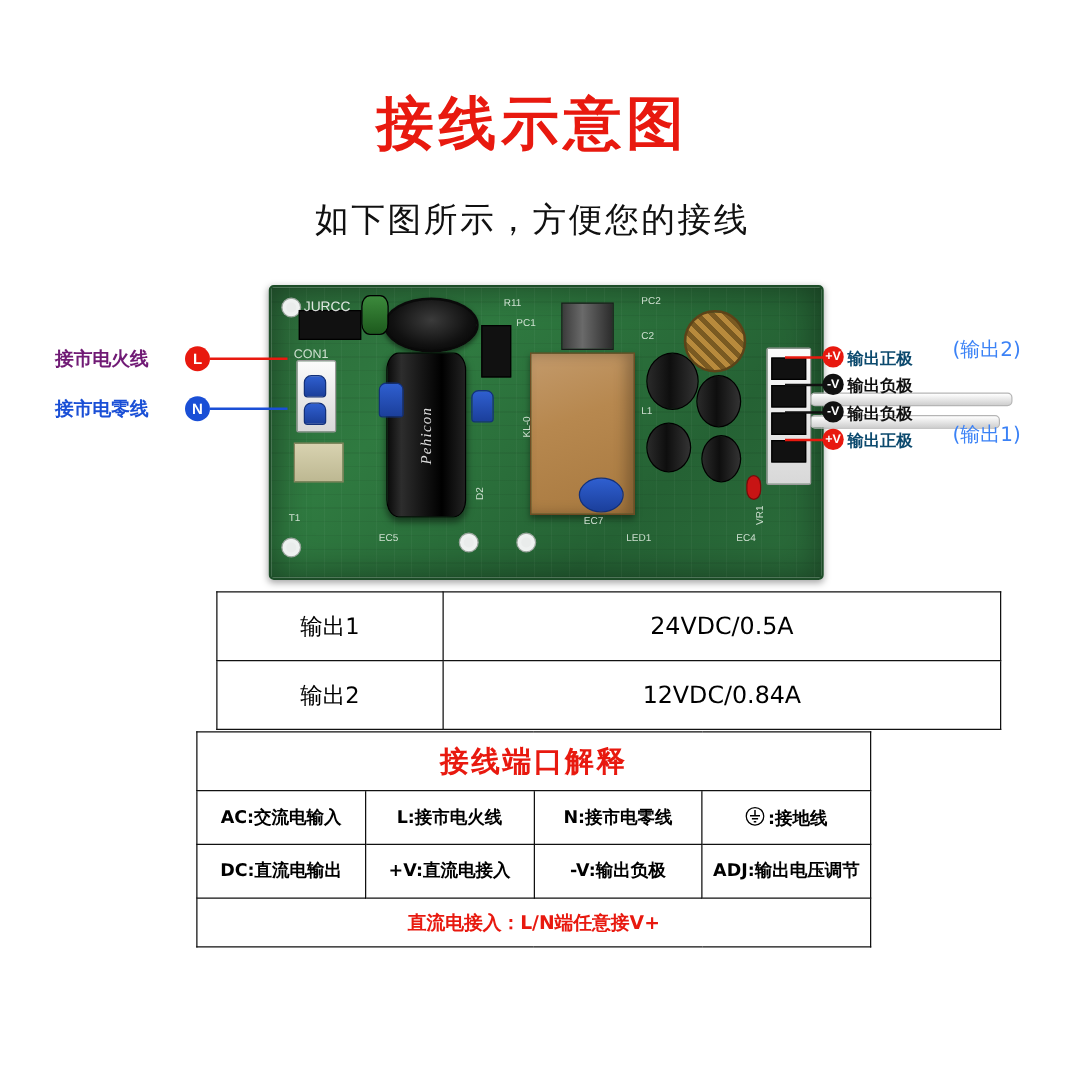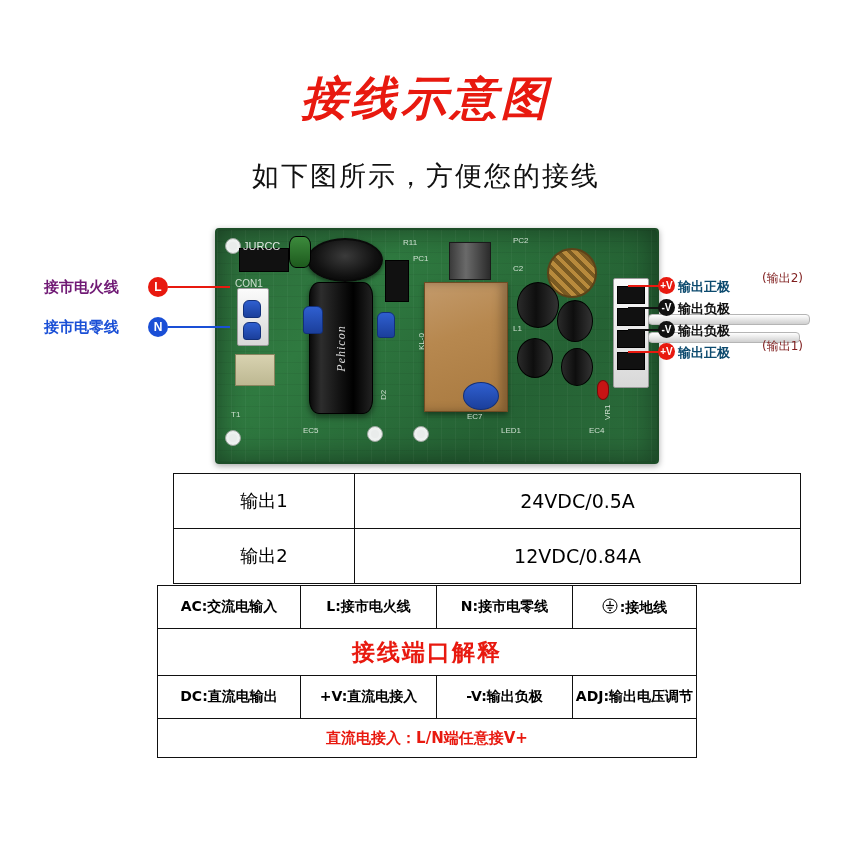--- a/index.html
+++ b/index.html
@@ -18,21 +18,20 @@
 
   
   .title {
     text-align: center;
     color: #e8190f;
     font-size: 46px;
     font-weight: bold;
     letter-spacing: 4px;
     margin-top: 68px;
     font-family: "DejaVu Sans", sans-serif;
-    font-style: italic;
   }
   .subtitle {
     text-align: center;
     color: #111;
     font-size: 27px;
     letter-spacing: 2px;
     margin-top: 28px;
     font-family: "DejaVu Sans", sans-serif;
   }
 
@@ -211,22 +210,22 @@
     font-size: 13px;
     font-weight: bold;
     white-space: nowrap;
     font-family: "DejaVu Sans", sans-serif;
   }
   .out-label.red { color: #0c4a6e; }
   .out-label.dark { color: #111; }
 
   .brace {
     position: absolute;
-    font-size: 12px;
-    color: #7f1d1d;
+    font-size: 16px;
+    color: #3b82f6;
     white-space: nowrap;
     font-family: "DejaVu Sans", sans-serif;
   }
 
   .wire-white {
     position: absolute;
     height: 9px;
     background: linear-gradient(180deg,#ffffff,#cfcfcf);
     border: 1px solid #b5b5b5;
     border-radius: 4px;
@@ -392,37 +391,37 @@
   <tr>
     <td style="width:178px;">输出2</td>
     <td class="val">12VDC/0.84A</td>
   </tr>
 </tbody>
   </table>
 
 <table class="tbl" id="port-table">
   <tbody>
       <tr>
+    <td class="head" colspan="4">接线端口解释</td>
+  </tr>
+  <tr>
     <td style="width:140px;">AC:交流电输入</td>
     <td style="width:133px;">L:接市电火线</td>
     <td style="width:133px;">N:接市电零线</td>
     <td>
       <svg class="gnd-icon" width="16" height="16" viewBox="0 0 16 16">
         <circle cx="8" cy="8" r="7" fill="none" stroke="#000" stroke-width="1"></circle>
         <line x1="8" y1="3" x2="8" y2="7.5" stroke="#000" stroke-width="1.2"></line>
         <line x1="4" y1="7.5" x2="12" y2="7.5" stroke="#000" stroke-width="1.2"></line>
         <line x1="5.5" y1="10" x2="10.5" y2="10" stroke="#000" stroke-width="1.2"></line>
         <line x1="7" y1="12.3" x2="9" y2="12.3" stroke="#000" stroke-width="1.2"></line>
       </svg><span>:接地线</span>
     </td>
   </tr>
   <tr>
-    <td class="head" colspan="4">接线端口解释</td>
-  </tr>
-  <tr>
     <td>DC:直流电输出</td>
     <td>+V:直流电接入</td>
     <td>-V:输出负极</td>
     <td>ADJ:输出电压调节</td>
   </tr>
   <tr>
     <td class="note" colspan="4">直流电接入：L/N端任意接V+</td>
   </tr>
 </tbody>
   </table>

